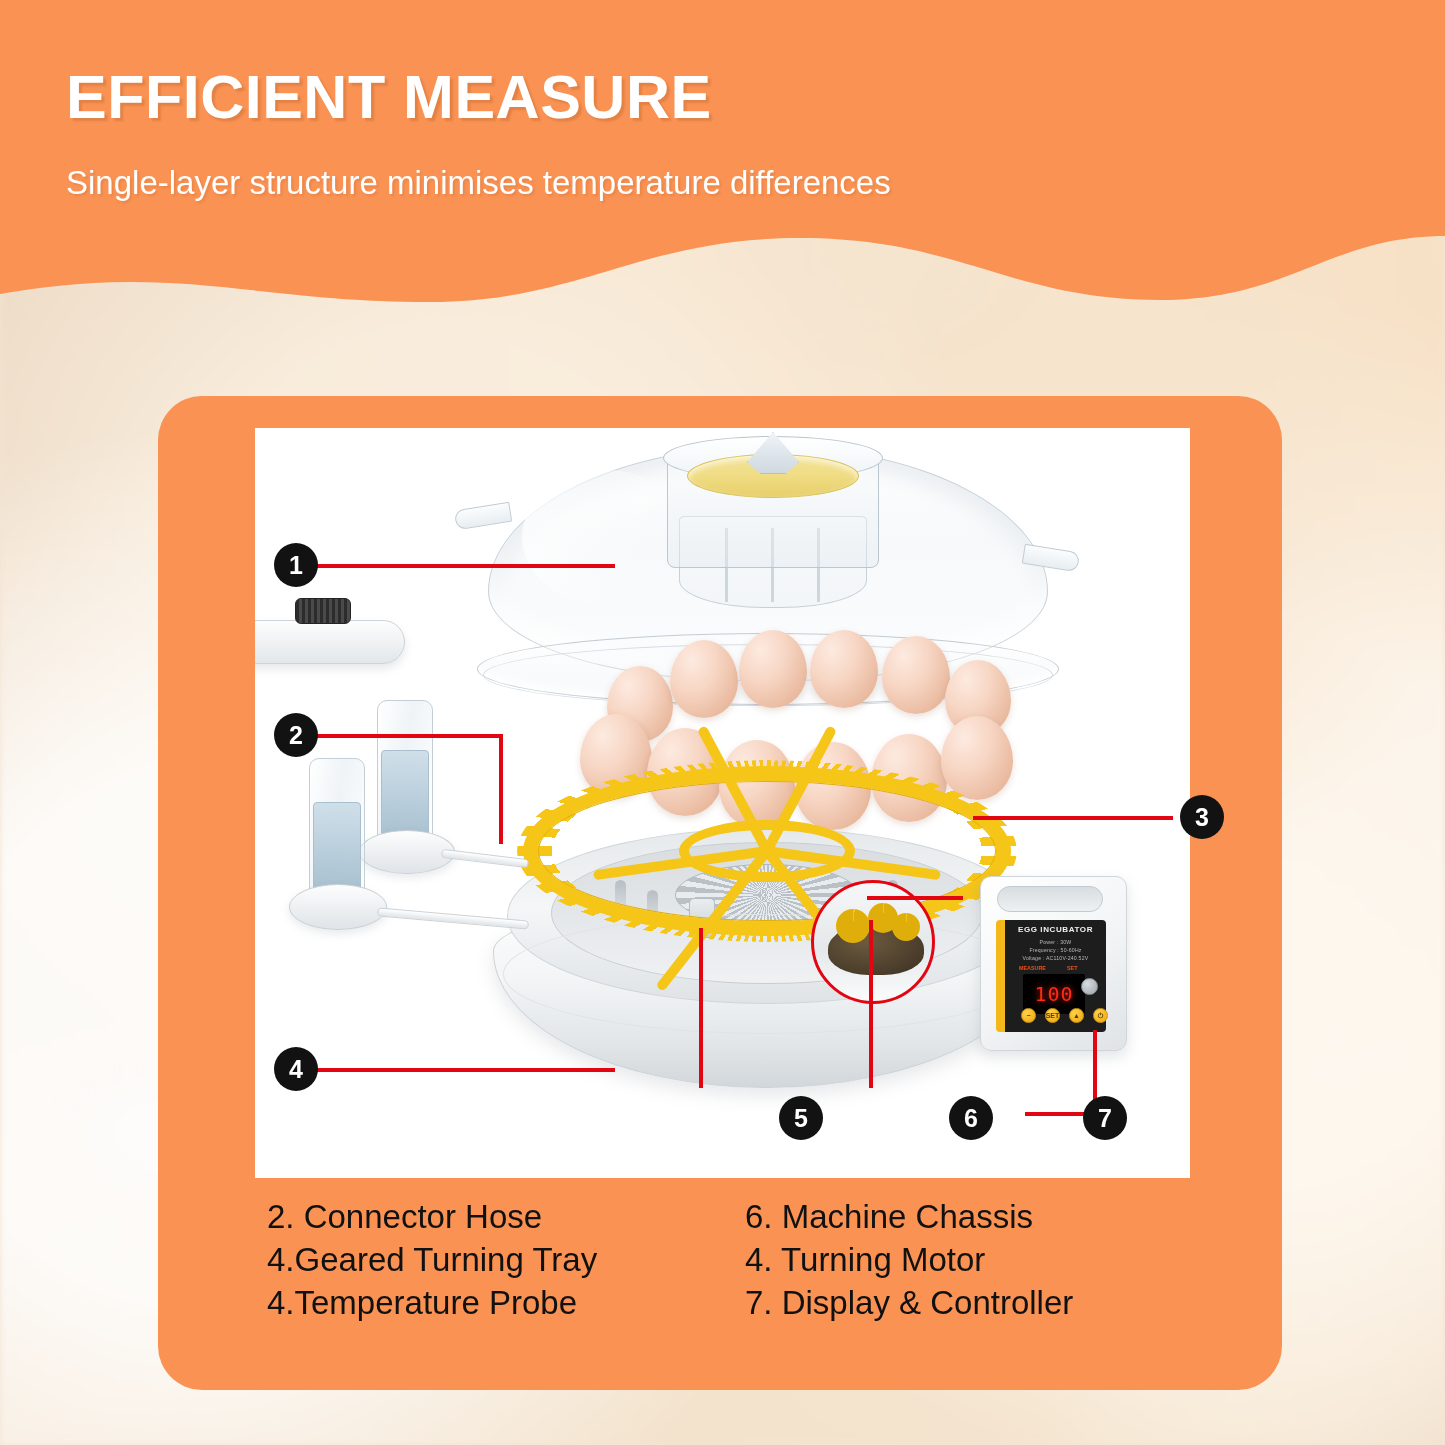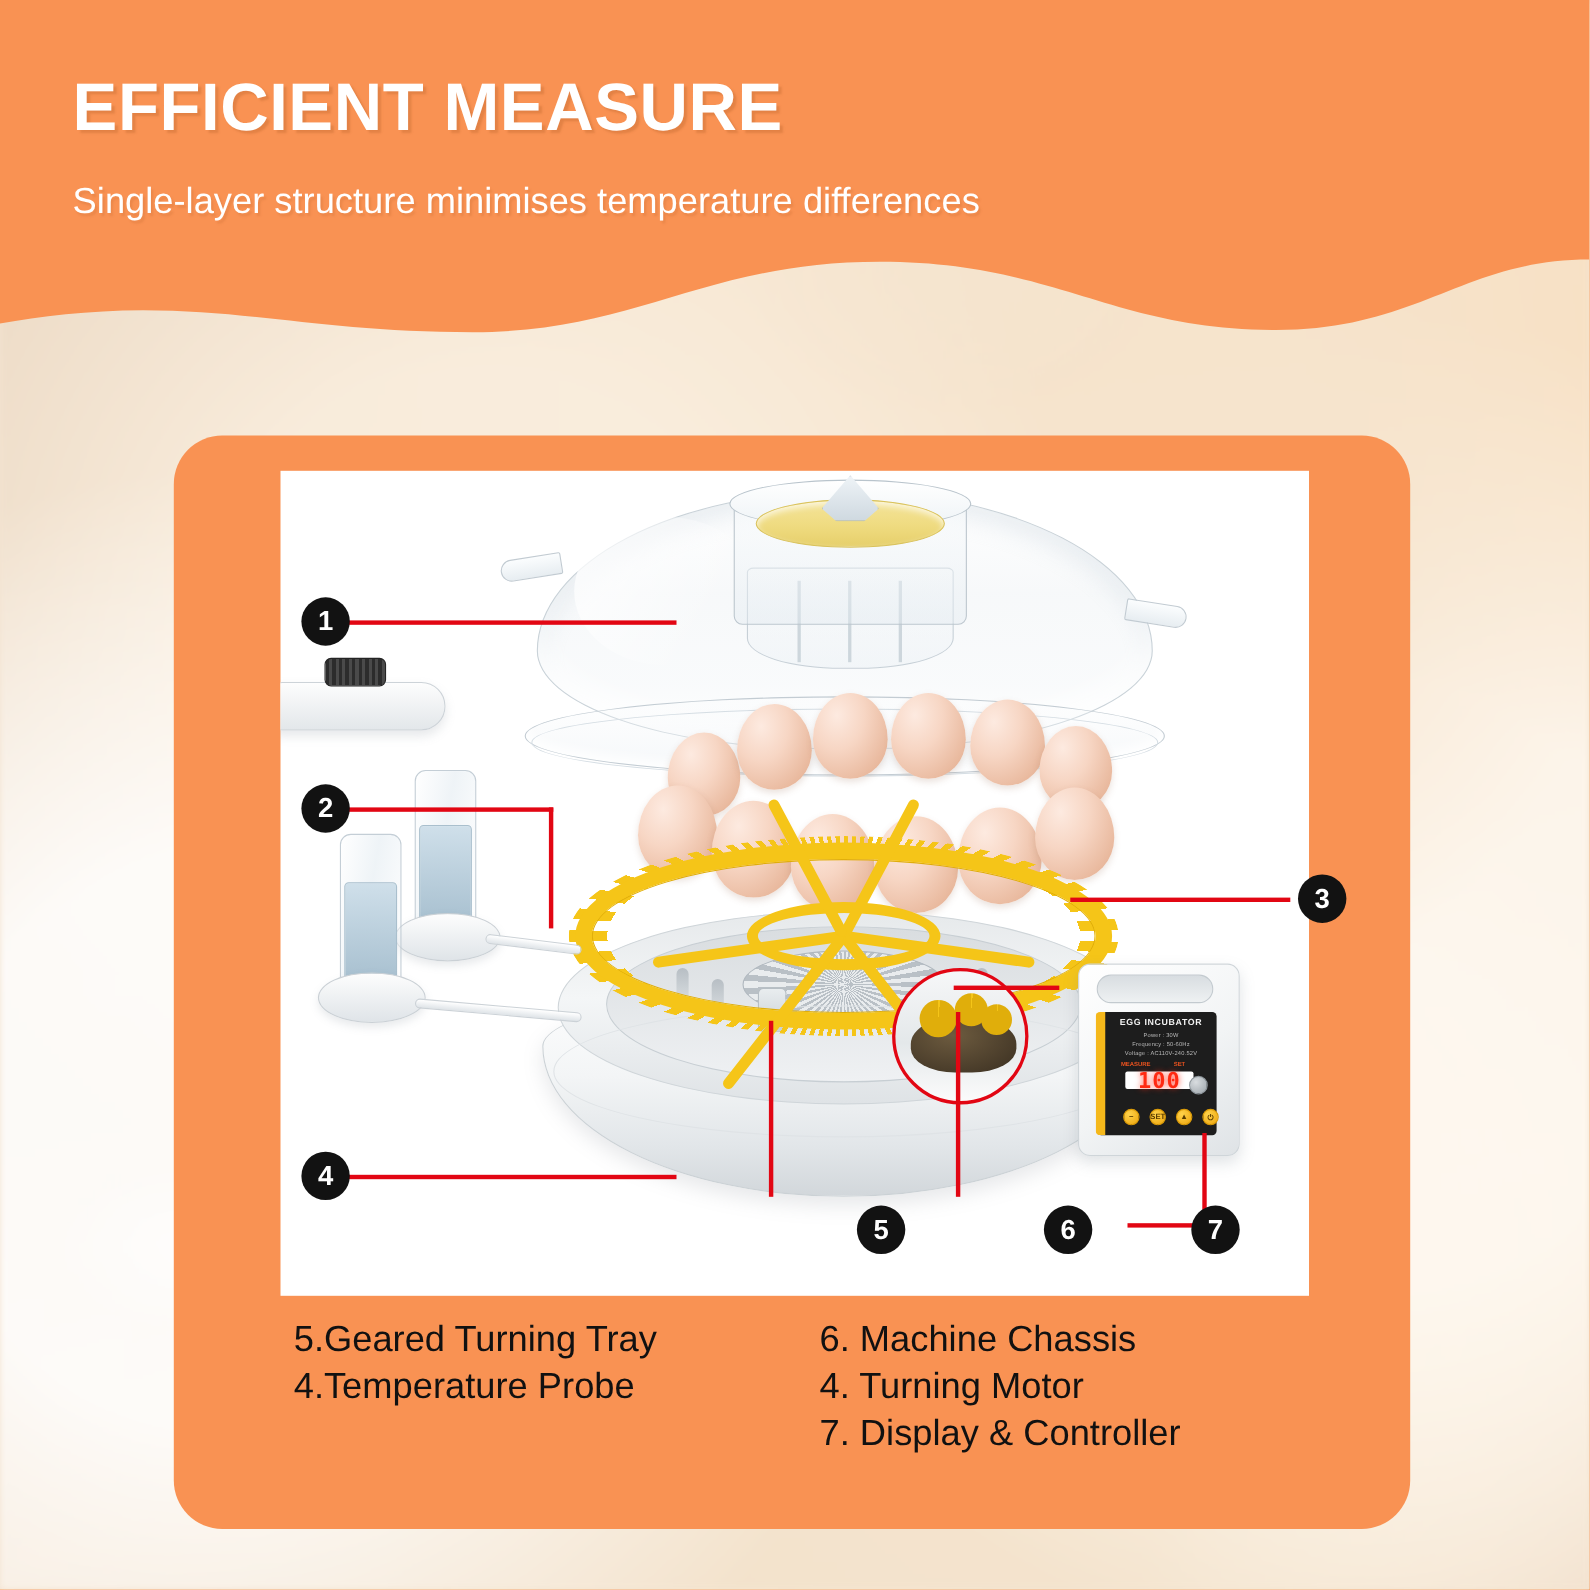--- a/index.html
+++ b/index.html
@@ -279,25 +279,25 @@
     font-size:8px; font-weight:bold; letter-spacing:0.6px;
   }
   .ctrl-spec{
     position:absolute; left:0; right:0;
     text-align:center; color:#b9b9b9; font-size:5.2px; letter-spacing:0.2px;
   }
   .ctrl-lbl{
     position:absolute; color:#e8521f; font-size:5.4px; font-weight:bold;
   }
   #ctrl-display{
-    position:absolute; left:18px; top:54px; width:62px; height:16px;
-    background:#ffffff; border-radius:2px;
+    position:absolute; left:18px; top:54px; width:62px; height:40px;
+    background:#000000; border-radius:2px;
     display:flex; align-items:center; justify-content:center;
     color:#ff2a12; font-family:"DejaVu Sans Mono", monospace;
-    font-size:20px; font-weight:bold; letter-spacing:1px;
+    font-size:20px; font-weight:normal; letter-spacing:1px;
     text-shadow:0 0 6px rgba(255,40,18,0.85);
   }
   #ctrl-knob{
     position:absolute; right:8px; top:58px; width:17px; height:17px;
     border-radius:50%;
     background:radial-gradient(circle at 35% 32%, #d9dde0, #9ba3a9);
     border:1px solid #8d959b;
   }
   .ctrl-btn{
     position:absolute; top:88px; width:15px; height:15px; border-radius:50%;
@@ -499,21 +499,22 @@
   <div class="bullet" style="left:116px;top:147px;">1</div>
   <div class="bullet" style="left:116px;top:317px;">2</div>
   <div class="bullet" style="left:1022px;top:399px;">3</div>
   <div class="bullet" style="left:116px;top:651px;">4</div>
   <div class="bullet" style="left:621px;top:700px;">5</div>
   <div class="bullet" style="left:791px;top:700px;">6</div>
   <div class="bullet" style="left:925px;top:700px;">7</div>
 
   <div id="legend">
     <div class="legend-col left">
-      <div class="legend-item">5.Geared Turning Tray</div>
+      <div class="legend-item">2. Connector Hose</div>
+      <div class="legend-item">4.Geared Turning Tray</div>
       <div class="legend-item">4.Temperature Probe</div>
     </div>
     <div class="legend-col right">
       <div class="legend-item">6. Machine Chassis</div>
       <div class="legend-item">4. Turning Motor</div>
       <div class="legend-item">7. Display &amp; Controller</div>
     </div>
   </div>
 
 </div>

